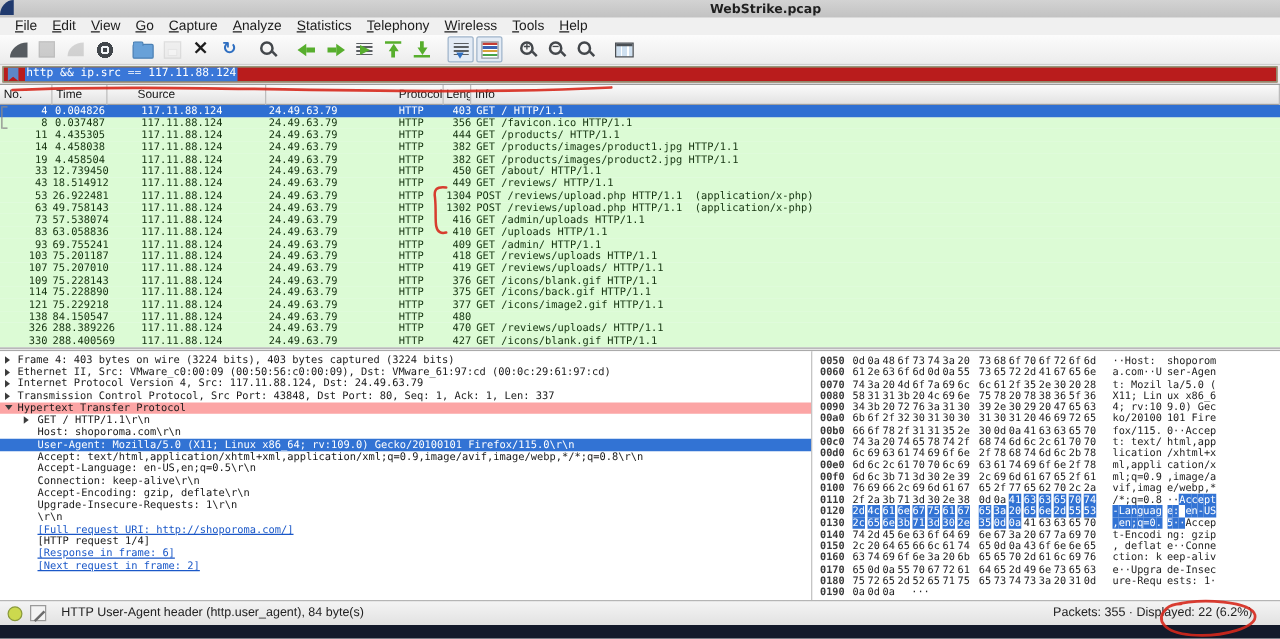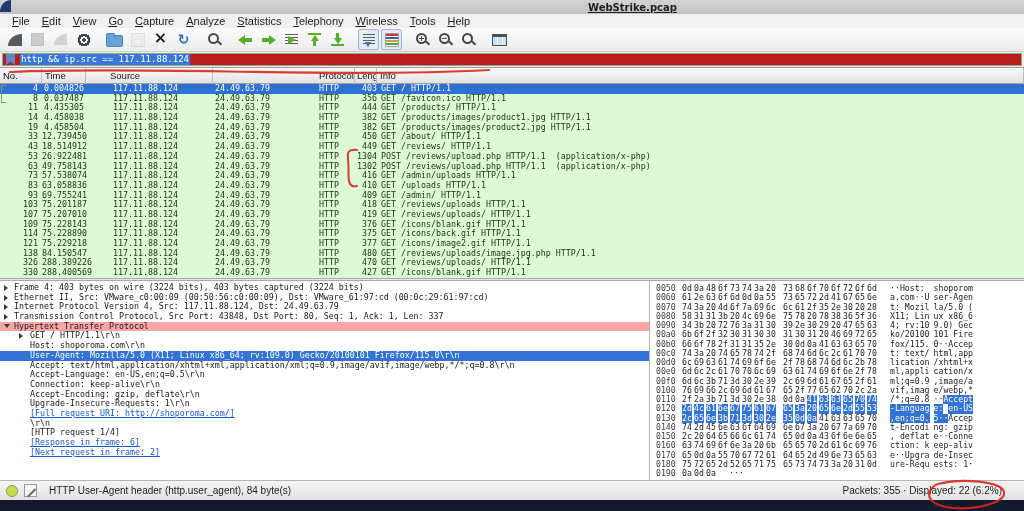--- a/index.html
+++ b/index.html
@@ -3,21 +3,21 @@
 <meta charset="utf-8">
 <style>
   html,body{margin:0;padding:0;}
   body{width:1024px;height:511px;position:relative;overflow:hidden;background:#fff;
        font-family:"Liberation Sans",sans-serif;-webkit-font-smoothing:antialiased;}
   #app{position:absolute;inset:0;}
 
   
   .titlebar{position:absolute;left:0;top:0;width:1024px;height:14px;
     background:linear-gradient(#d3d3d3,#c2c2c2);border-bottom:1px solid #a9a9a9;}
-  .win-title{position:absolute;left:588px;top:1px;font:bold 10px/13px "DejaVu Sans",sans-serif;color:#1f1f1f;text-decoration:underline;}
+  .win-title{position:absolute;left:568px;top:1px;font:bold 10px/13px "DejaVu Sans",sans-serif;color:#1f1f1f;}
   .logo-fin{position:absolute;left:0;top:0;width:11px;height:12px;background:#203a6e;border-radius:100% 0 0 0;}
 
   
   .menubar{position:absolute;left:0;top:14px;width:1024px;height:14px;background:#f0f0f0;
     display:flex;align-items:center;padding-left:6px;box-sizing:border-box;}
   .menu-item{font:11px/13px "Liberation Sans",sans-serif;color:#1c1c1c;padding:0 6px;white-space:nowrap;}
   .menu-item u{text-decoration:underline;}
 
   
   .toolbar{position:absolute;left:0;top:28px;width:1024px;height:24px;
@@ -130,21 +130,21 @@
   .dline .exp{position:absolute;top:2px;width:0;height:0;}
   .dline.i0 .exp{left:4px;}
   .dline.i1 .exp{left:19px;}
   .tri-r{border-left:4px solid #3c3c3c;border-top:3px solid transparent;border-bottom:3px solid transparent;}
   .tri-d{border-top:4px solid #3c3c3c;border-left:3px solid transparent;border-right:3px solid transparent;}
   .dline.parent{background:#fca5a5;}
   .dline.selected{background:#3273d4;color:#fff;}
   .dline.link .txt{color:#1b58c8;text-decoration:underline;}
   .hexpane{flex:1;height:199px;background:#fff;overflow:hidden;padding-top:3px;box-sizing:border-box;}
   .hrow{height:9.25px;font:8.2px/9.25px "DejaVu Sans Mono",monospace;color:#222;white-space:nowrap;}
-  .hoff{display:inline-block;width:26px;padding-left:6px;color:#3c3c3c;}
+  .hoff{display:inline-block;width:26px;padding-left:6px;color:#3c3c3c;font-weight:bold;}
   .hb{display:inline-block;width:10px;margin-right:2px;text-align:center;}
   .hb.g8{margin-left:5px;}
   .ha{display:inline-block;width:4.95px;text-align:center;}
   .ha.g8{margin-left:4px;}
   .ascii-block{margin-left:11px;}
   .hl{background:#3273d4;color:#fff;}
 
   
   .statusbar{position:absolute;left:0;top:480px;width:1024px;height:20px;
     background:linear-gradient(#f4f4f4,#e2e2e2);border-top:1px solid #b5b5b5;
@@ -276,21 +276,21 @@
       <div class="prow"><span class="c-no">53</span><span class="c-time">26.922481</span><span class="c-src">117.11.88.124</span><span class="c-dst">24.49.63.79</span><span class="c-proto">HTTP</span><span class="c-len">1304</span><span class="c-info">POST /reviews/upload.php HTTP/1.1  (application/x-php)</span></div>
       <div class="prow"><span class="c-no">63</span><span class="c-time">49.758143</span><span class="c-src">117.11.88.124</span><span class="c-dst">24.49.63.79</span><span class="c-proto">HTTP</span><span class="c-len">1302</span><span class="c-info">POST /reviews/upload.php HTTP/1.1  (application/x-php)</span></div>
       <div class="prow"><span class="c-no">73</span><span class="c-time">57.538074</span><span class="c-src">117.11.88.124</span><span class="c-dst">24.49.63.79</span><span class="c-proto">HTTP</span><span class="c-len">416</span><span class="c-info">GET /admin/uploads HTTP/1.1</span></div>
       <div class="prow"><span class="c-no">83</span><span class="c-time">63.058836</span><span class="c-src">117.11.88.124</span><span class="c-dst">24.49.63.79</span><span class="c-proto">HTTP</span><span class="c-len">410</span><span class="c-info">GET /uploads HTTP/1.1</span></div>
       <div class="prow"><span class="c-no">93</span><span class="c-time">69.755241</span><span class="c-src">117.11.88.124</span><span class="c-dst">24.49.63.79</span><span class="c-proto">HTTP</span><span class="c-len">409</span><span class="c-info">GET /admin/ HTTP/1.1</span></div>
       <div class="prow"><span class="c-no">103</span><span class="c-time">75.201187</span><span class="c-src">117.11.88.124</span><span class="c-dst">24.49.63.79</span><span class="c-proto">HTTP</span><span class="c-len">418</span><span class="c-info">GET /reviews/uploads HTTP/1.1</span></div>
       <div class="prow"><span class="c-no">107</span><span class="c-time">75.207010</span><span class="c-src">117.11.88.124</span><span class="c-dst">24.49.63.79</span><span class="c-proto">HTTP</span><span class="c-len">419</span><span class="c-info">GET /reviews/uploads/ HTTP/1.1</span></div>
       <div class="prow"><span class="c-no">109</span><span class="c-time">75.228143</span><span class="c-src">117.11.88.124</span><span class="c-dst">24.49.63.79</span><span class="c-proto">HTTP</span><span class="c-len">376</span><span class="c-info">GET /icons/blank.gif HTTP/1.1</span></div>
       <div class="prow"><span class="c-no">114</span><span class="c-time">75.228890</span><span class="c-src">117.11.88.124</span><span class="c-dst">24.49.63.79</span><span class="c-proto">HTTP</span><span class="c-len">375</span><span class="c-info">GET /icons/back.gif HTTP/1.1</span></div>
       <div class="prow"><span class="c-no">121</span><span class="c-time">75.229218</span><span class="c-src">117.11.88.124</span><span class="c-dst">24.49.63.79</span><span class="c-proto">HTTP</span><span class="c-len">377</span><span class="c-info">GET /icons/image2.gif HTTP/1.1</span></div>
-      <div class="prow"><span class="c-no">138</span><span class="c-time">84.150547</span><span class="c-src">117.11.88.124</span><span class="c-dst">24.49.63.79</span><span class="c-proto">HTTP</span><span class="c-len">480</span><span class="c-info">GET /reviews/uploads/image.jpg.php HTTP/1.1</span></div>
+      <div class="prow"><span class="c-no">138</span><span class="c-time">84.150547</span><span class="c-src">117.11.88.124</span><span class="c-dst">24.49.63.79</span><span class="c-proto">HTTP</span><span class="c-len">480</span></div>
       <div class="prow"><span class="c-no">326</span><span class="c-time">288.389226</span><span class="c-src">117.11.88.124</span><span class="c-dst">24.49.63.79</span><span class="c-proto">HTTP</span><span class="c-len">470</span><span class="c-info">GET /reviews/uploads/ HTTP/1.1</span></div>
       <div class="prow"><span class="c-no">330</span><span class="c-time">288.400569</span><span class="c-src">117.11.88.124</span><span class="c-dst">24.49.63.79</span><span class="c-proto">HTTP</span><span class="c-len">427</span><span class="c-info">GET /icons/blank.gif HTTP/1.1</span></div>
     </div>
 
   <div class="splitter"></div>
 
   <div class="panes">
     <div class="details">
         <div class="dline i0"><span class="exp tri-r"></span><span class="txt">Frame 4: 403 bytes on wire (3224 bits), 403 bytes captured (3224 bits)</span></div>
         <div class="dline i0"><span class="exp tri-r"></span><span class="txt">Ethernet II, Src: VMware_c0:00:09 (00:50:56:c0:00:09), Dst: VMware_61:97:cd (00:0c:29:61:97:cd)</span></div>
@@ -298,22 +298,22 @@
         <div class="dline i0"><span class="exp tri-r"></span><span class="txt">Transmission Control Protocol, Src Port: 43848, Dst Port: 80, Seq: 1, Ack: 1, Len: 337</span></div>
         <div class="dline i0 parent"><span class="exp tri-d"></span><span class="txt">Hypertext Transfer Protocol</span></div>
         <div class="dline i1"><span class="exp tri-r"></span><span class="txt">GET / HTTP/1.1\r\n</span></div>
         <div class="dline i1"><span class="txt">Host: shoporoma.com\r\n</span></div>
         <div class="dline i1 selected"><span class="txt">User-Agent: Mozilla/5.0 (X11; Linux x86_64; rv:109.0) Gecko/20100101 Firefox/115.0\r\n</span></div>
         <div class="dline i1"><span class="txt">Accept: text/html,application/xhtml+xml,application/xml;q=0.9,image/avif,image/webp,*/*;q=0.8\r\n</span></div>
         <div class="dline i1"><span class="txt">Accept-Language: en-US,en;q=0.5\r\n</span></div>
         <div class="dline i1"><span class="txt">Connection: keep-alive\r\n</span></div>
         <div class="dline i1"><span class="txt">Accept-Encoding: gzip, deflate\r\n</span></div>
         <div class="dline i1"><span class="txt">Upgrade-Insecure-Requests: 1\r\n</span></div>
+        <div class="dline i1"><span class="txt">\r\n</span></div>
         <div class="dline i1 link"><span class="txt">[Full request URI: http://shoporoma.com/]</span></div>
-        <div class="dline i1"><span class="txt">\r\n</span></div>
         <div class="dline i1"><span class="txt">[HTTP request 1/4]</span></div>
         <div class="dline i1 link"><span class="txt">[Response in frame: 6]</span></div>
         <div class="dline i1 link"><span class="txt">[Next request in frame: 2]</span></div>
       </div>
     <div class="hexpane">
         <div class="hrow"><span class="hoff">0050</span><span class="hb">0d</span><span class="hb">0a</span><span class="hb">48</span><span class="hb">6f</span><span class="hb">73</span><span class="hb">74</span><span class="hb">3a</span><span class="hb">20</span><span class="hb g8">73</span><span class="hb">68</span><span class="hb">6f</span><span class="hb">70</span><span class="hb">6f</span><span class="hb">72</span><span class="hb">6f</span><span class="hb">6d</span><span class="ascii-block"><span class="ha">·</span><span class="ha">·</span><span class="ha">H</span><span class="ha">o</span><span class="ha">s</span><span class="ha">t</span><span class="ha">:</span><span class="ha"> </span><span class="ha g8">s</span><span class="ha">h</span><span class="ha">o</span><span class="ha">p</span><span class="ha">o</span><span class="ha">r</span><span class="ha">o</span><span class="ha">m</span></span></div>
         <div class="hrow"><span class="hoff">0060</span><span class="hb">61</span><span class="hb">2e</span><span class="hb">63</span><span class="hb">6f</span><span class="hb">6d</span><span class="hb">0d</span><span class="hb">0a</span><span class="hb">55</span><span class="hb g8">73</span><span class="hb">65</span><span class="hb">72</span><span class="hb">2d</span><span class="hb">41</span><span class="hb">67</span><span class="hb">65</span><span class="hb">6e</span><span class="ascii-block"><span class="ha">a</span><span class="ha">.</span><span class="ha">c</span><span class="ha">o</span><span class="ha">m</span><span class="ha">·</span><span class="ha">·</span><span class="ha">U</span><span class="ha g8">s</span><span class="ha">e</span><span class="ha">r</span><span class="ha">-</span><span class="ha">A</span><span class="ha">g</span><span class="ha">e</span><span class="ha">n</span></span></div>
         <div class="hrow"><span class="hoff">0070</span><span class="hb">74</span><span class="hb">3a</span><span class="hb">20</span><span class="hb">4d</span><span class="hb">6f</span><span class="hb">7a</span><span class="hb">69</span><span class="hb">6c</span><span class="hb g8">6c</span><span class="hb">61</span><span class="hb">2f</span><span class="hb">35</span><span class="hb">2e</span><span class="hb">30</span><span class="hb">20</span><span class="hb">28</span><span class="ascii-block"><span class="ha">t</span><span class="ha">:</span><span class="ha"> </span><span class="ha">M</span><span class="ha">o</span><span class="ha">z</span><span class="ha">i</span><span class="ha">l</span><span class="ha g8">l</span><span class="ha">a</span><span class="ha">/</span><span class="ha">5</span><span class="ha">.</span><span class="ha">0</span><span class="ha"> </span><span class="ha">(</span></span></div>
         <div class="hrow"><span class="hoff">0080</span><span class="hb">58</span><span class="hb">31</span><span class="hb">31</span><span class="hb">3b</span><span class="hb">20</span><span class="hb">4c</span><span class="hb">69</span><span class="hb">6e</span><span class="hb g8">75</span><span class="hb">78</span><span class="hb">20</span><span class="hb">78</span><span class="hb">38</span><span class="hb">36</span><span class="hb">5f</span><span class="hb">36</span><span class="ascii-block"><span class="ha">X</span><span class="ha">1</span><span class="ha">1</span><span class="ha">;</span><span class="ha"> </span><span class="ha">L</span><span class="ha">i</span><span class="ha">n</span><span class="ha g8">u</span><span class="ha">x</span><span class="ha"> </span><span class="ha">x</span><span class="ha">8</span><span class="ha">6</span><span class="ha">_</span><span class="ha">6</span></span></div>
         <div class="hrow"><span class="hoff">0090</span><span class="hb">34</span><span class="hb">3b</span><span class="hb">20</span><span class="hb">72</span><span class="hb">76</span><span class="hb">3a</span><span class="hb">31</span><span class="hb">30</span><span class="hb g8">39</span><span class="hb">2e</span><span class="hb">30</span><span class="hb">29</span><span class="hb">20</span><span class="hb">47</span><span class="hb">65</span><span class="hb">63</span><span class="ascii-block"><span class="ha">4</span><span class="ha">;</span><span class="ha"> </span><span class="ha">r</span><span class="ha">v</span><span class="ha">:</span><span class="ha">1</span><span class="ha">0</span><span class="ha g8">9</span><span class="ha">.</span><span class="ha">0</span><span class="ha">)</span><span class="ha"> </span><span class="ha">G</span><span class="ha">e</span><span class="ha">c</span></span></div>

